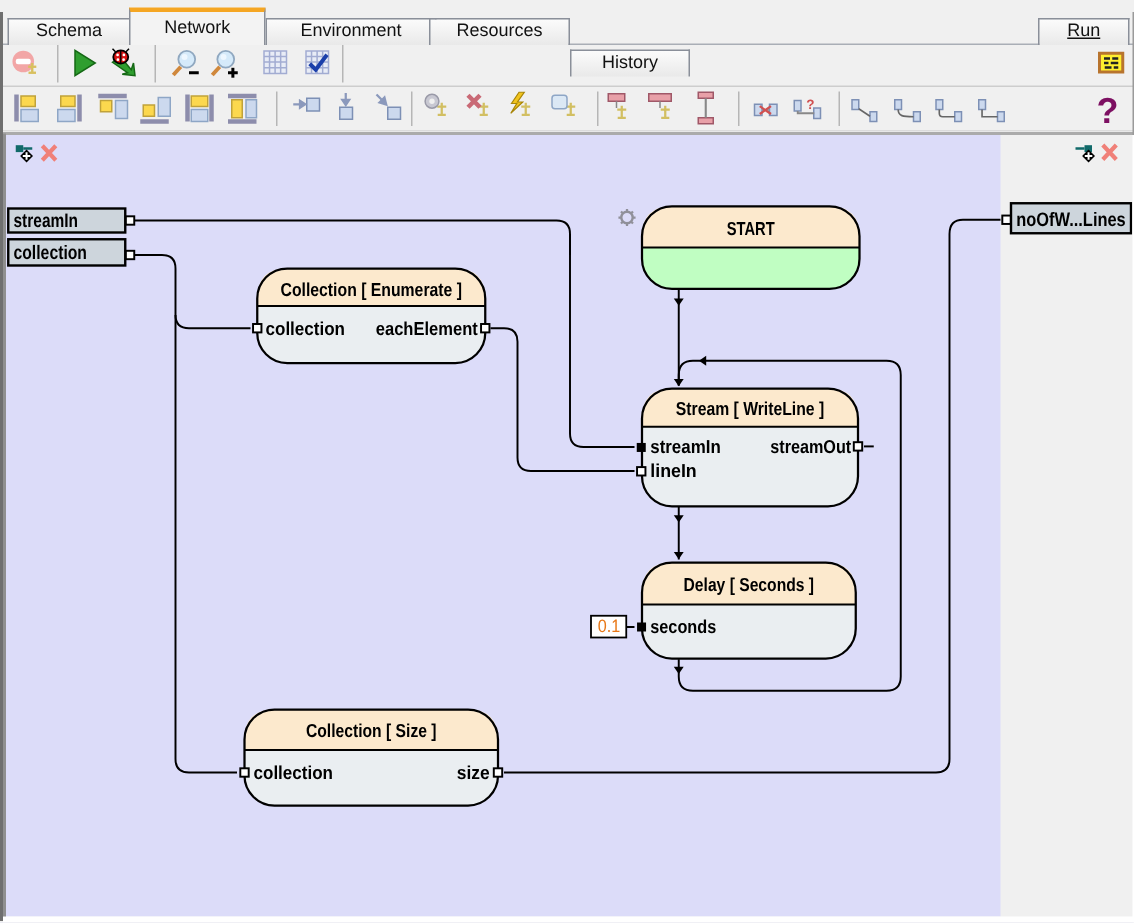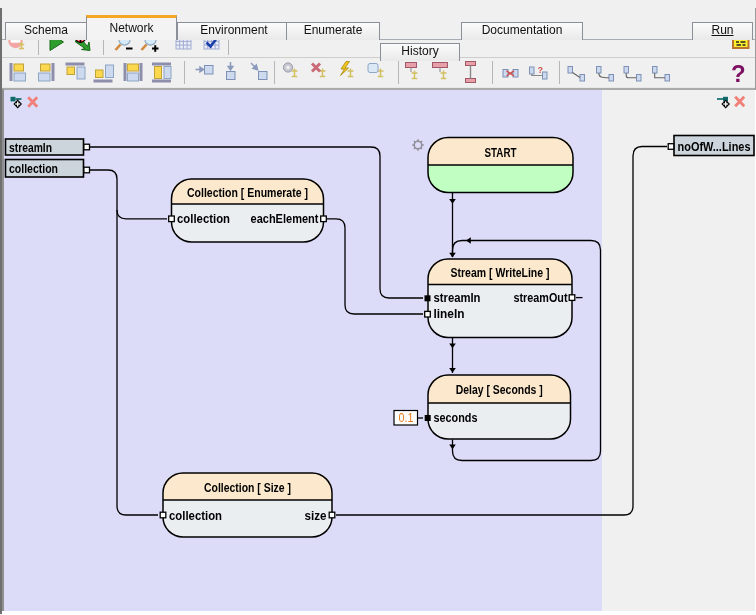--- a/index.html
+++ b/index.html
@@ -1,45 +1,44 @@
 <!DOCTYPE html>
 <html><head>
 <meta charset="utf-8">
 <style>
 * { margin:0; padding:0; box-sizing:border-box; }
 html,body { width:756px; height:615px; overflow:hidden; background:#f0f0f0;
   font-family:"Liberation Sans", sans-serif; position:relative; }
-#tabbar { position:absolute; left:0; top:14px; width:756px; height:26px;
+#tabbar { position:absolute; left:0; top:4px; width:756px; height:26px;
   border-bottom:1px solid #a9aeb6; background:#f0f0f0; z-index:5; }
 .tab { position:absolute; top:8px; height:18px; background:linear-gradient(#fbfbfb,#e9e9e9);
   border:1px solid #8a8f99; border-bottom:none; font-size:12px; color:#111;
   text-align:center; line-height:15px; }
 .tab.active { top:1px; height:25px; background:#f3f3f3; border-top:3px solid #f5a623;
   line-height:21px; z-index:6; }
 #tb1 { position:absolute; left:0; top:26px; width:756px; height:32px;
   border-bottom:1px solid #cdcdcd; background:#f0f0f0; }
 #tb2 { position:absolute; left:0; top:58px; width:756px; height:29px; background:#f0f0f0; }
 #groove { position:absolute; left:0; top:87px; width:756px; height:3px;
   background:#ababab; border-top:1px solid #e8e8e8; }
-#canvas { position:absolute; left:4px; top:90px; width:598px; height:521px;
+#canvas { position:absolute; left:4px; top:90px; width:663px; height:521px;
   background:#dcdcf9; }
 #lb { position:absolute; left:0; top:8px; width:2px; height:606px; background:#6f6f6f; z-index:9;}
 #rb { position:absolute; left:754.5px; top:8px; width:1.5px; height:82px; background:#9a9a9a; z-index:9;}
 #canl { position:absolute; left:2px; top:89px; width:2px; height:522px; background:#8f8f8f; z-index:9;}
 svg text { font-family:"Liberation Sans", sans-serif; }
 </style>
 </head>
 <body>
 <div id="tabbar">
   <div class="tab" style="left:5px;width:82px;">Schema</div>
   <div class="tab active" style="left:86px;width:91px;">Network</div>
   <div class="tab" style="left:177px;width:114px;text-align:center;">Environment</div>
-  <div class="tab" style="left:286px;width:94px;">Enumerate</div>
+  <div class="tab" style="left:286px;width:94px;">Resources</div>
   <div class="tab" style="left:380px;width:80px;margin-top:21px;">History</div>
-  <div class="tab" style="left:461px;width:122px;">Documentation</div>
   <div class="tab" style="left:692px;width:61px;text-decoration:underline;">Run</div>
 </div>
 <div id="tb1"><svg width="756" height="32" viewBox="0 26 756 32">
 <g stroke="#b6b6b6" stroke-width="1">
         <line x1="38.5" y1="29" x2="38.5" y2="55"></line>
         <line x1="103.5" y1="29" x2="103.5" y2="55"></line>
         <line x1="228.5" y1="29" x2="228.5" y2="55"></line>
       </g>
 <circle cx="15.5" cy="41" r="7.2" fill="#f2a6a6"></circle>
 <rect x="10.5" y="39.2" width="10" height="3.6" rx="1.5" fill="#fff"></rect>

